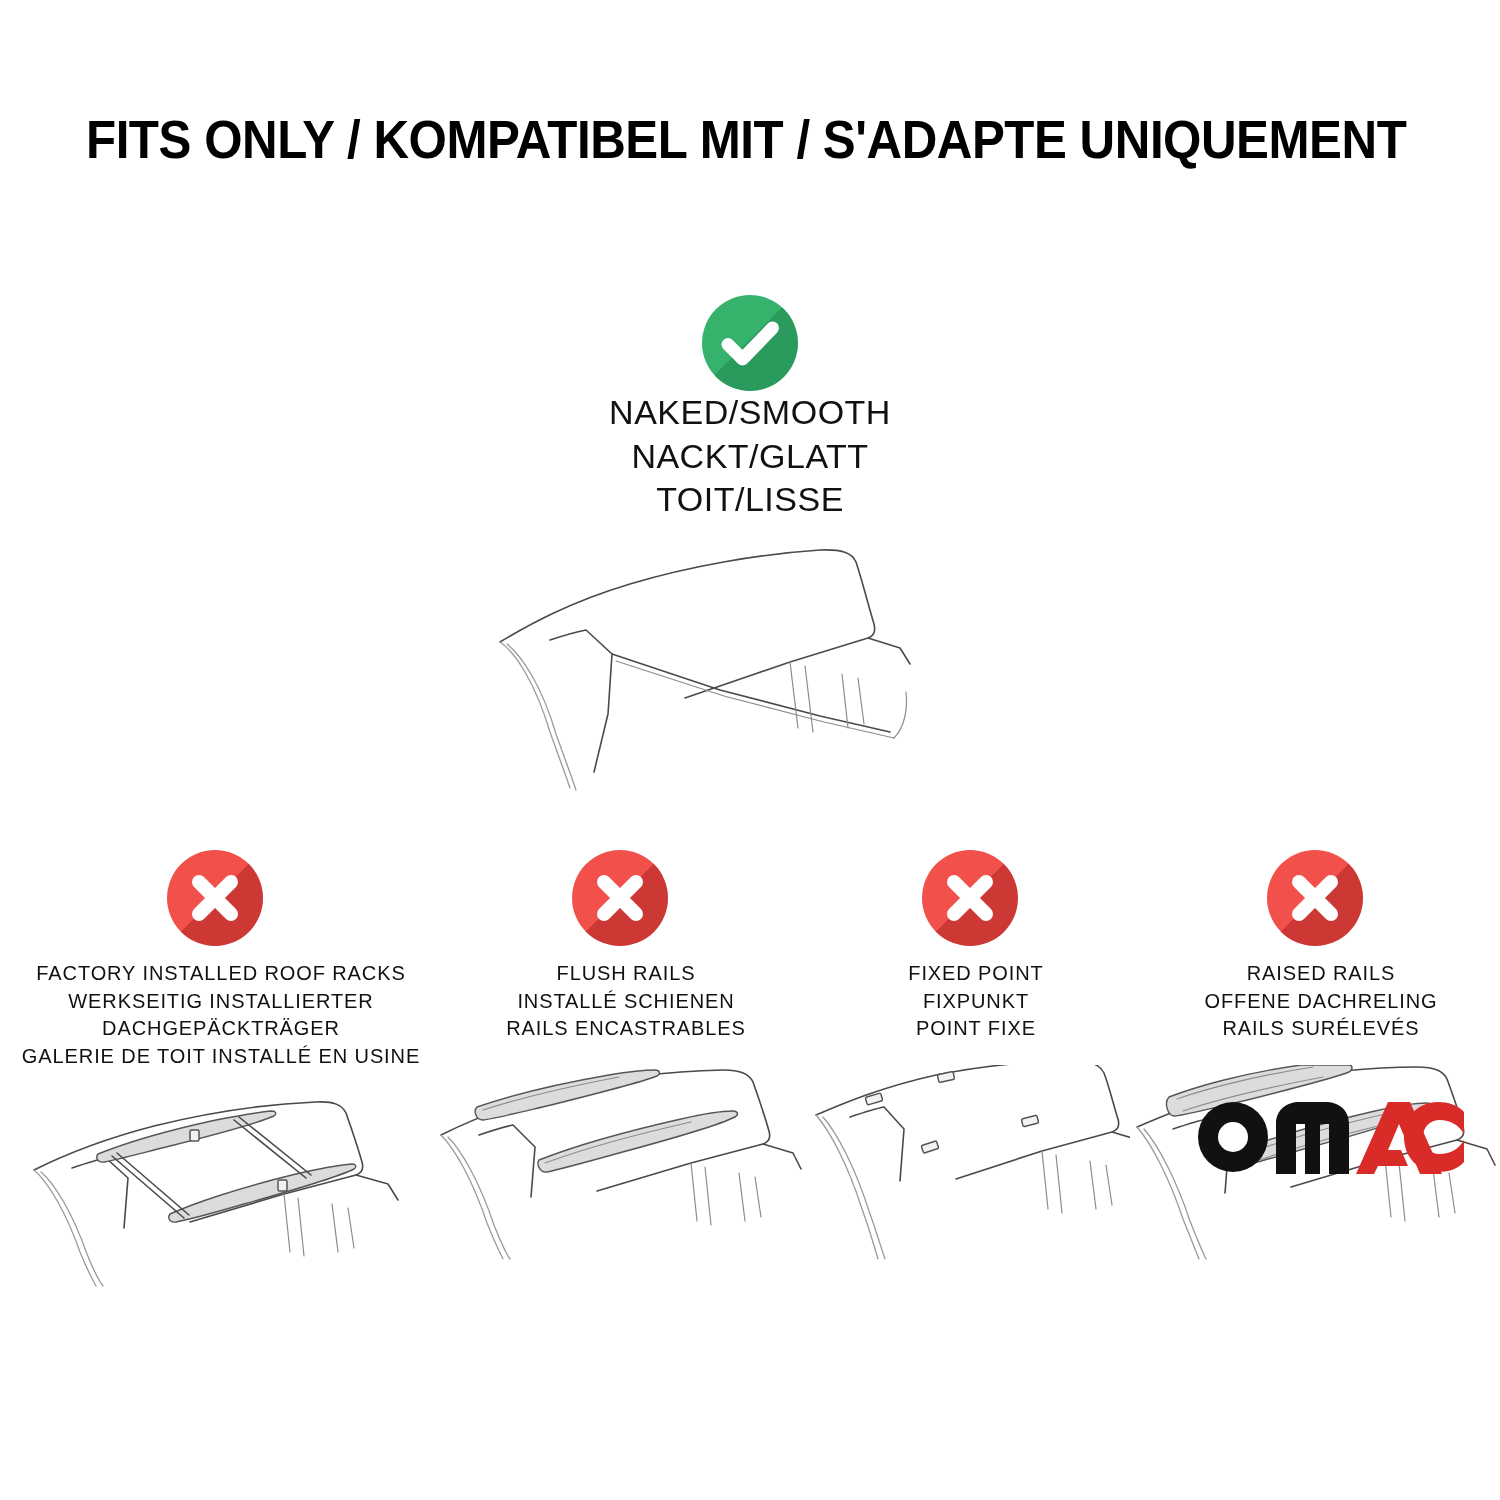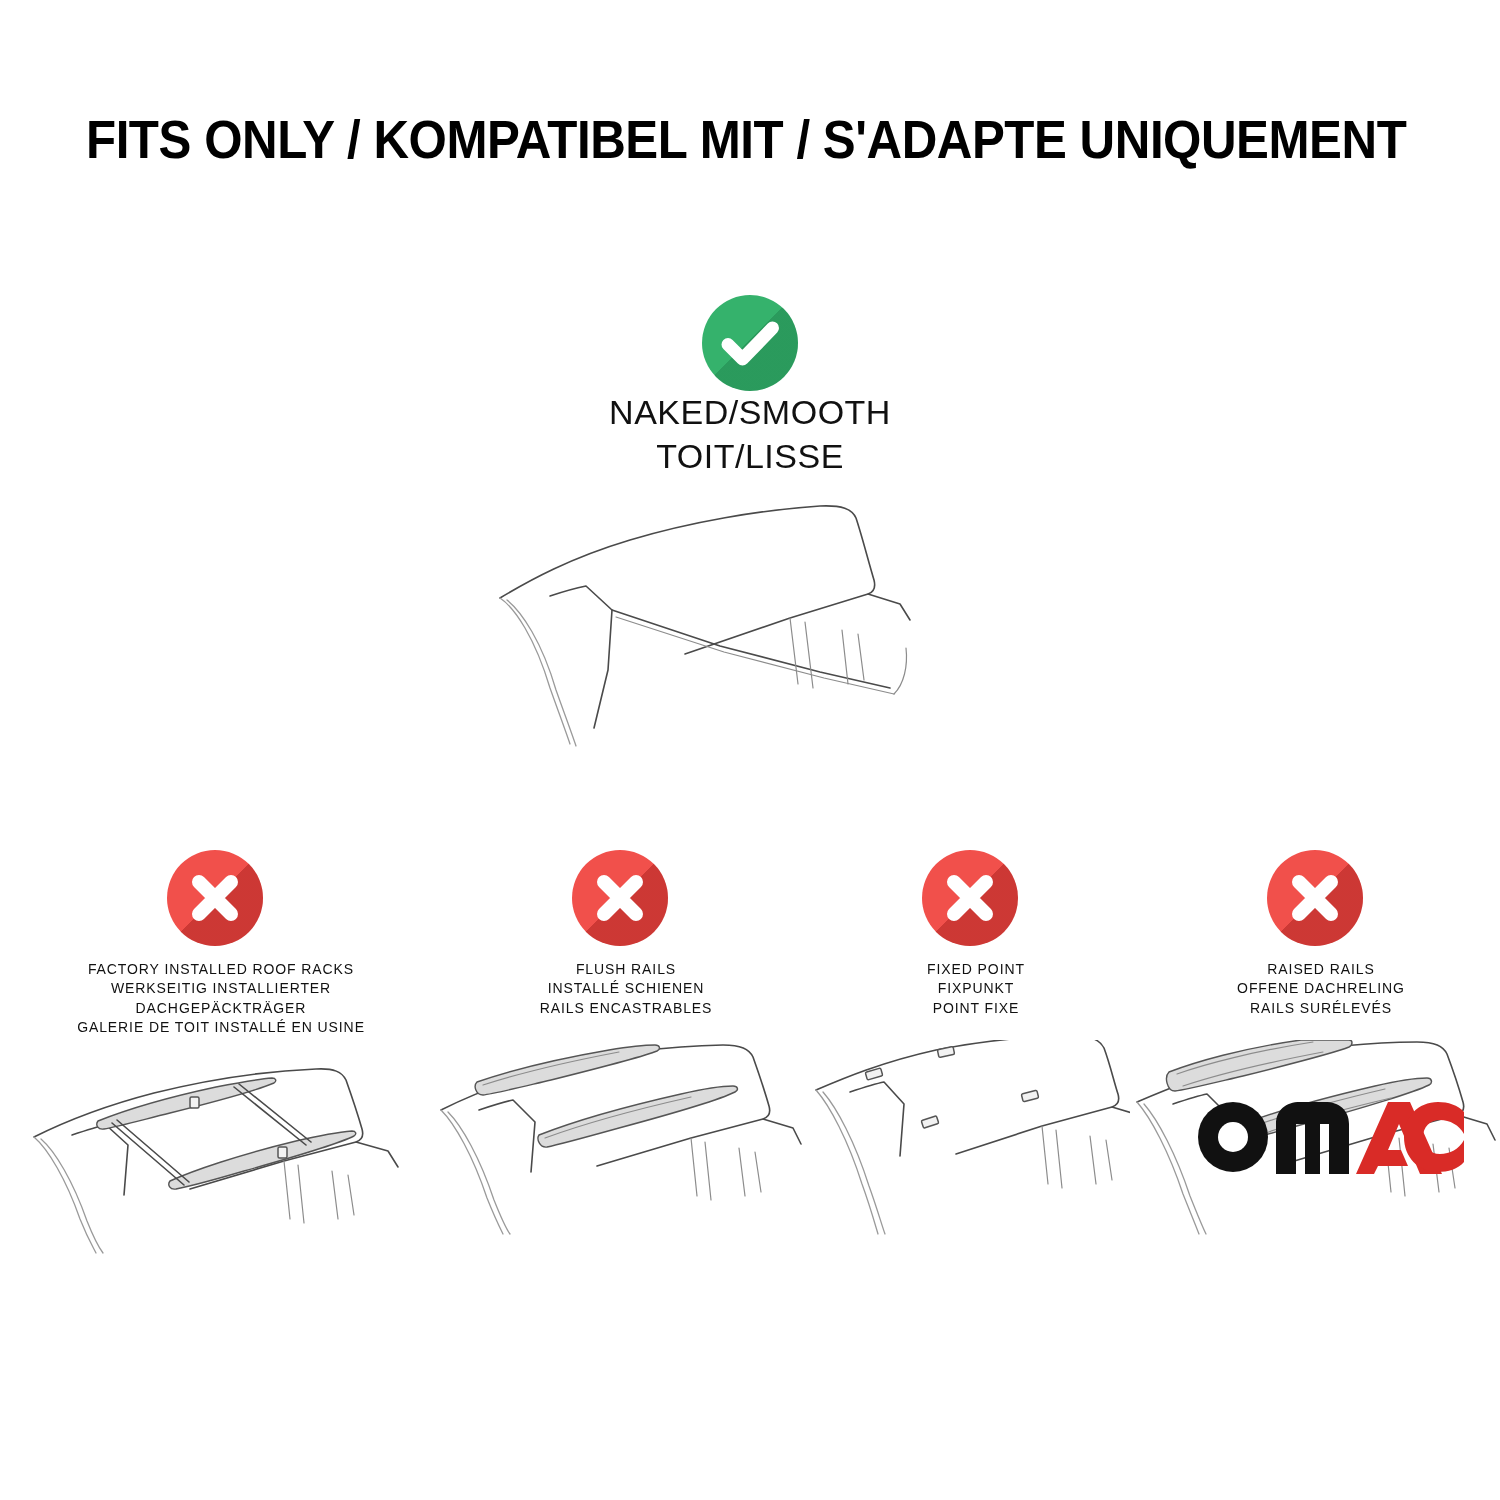--- a/index.html
+++ b/index.html
@@ -86,21 +86,21 @@
     display:flex;
     align-items:flex-start;
   }
   .cell{
     display:flex;
     flex-direction:column;
     align-items:center;
   }
   .cell .badge{margin-bottom:14px;}
   .cell .label{
-    font-size:14px;
+    font-size:20px;
     letter-spacing:0.9px;
     line-height:1.38;
     margin-left:12px;
   }
   .cell .label div{white-space:nowrap;}
   .cell-art{ margin-top:22px; }
 
   .c1{width:430px;}
   .c2{width:380px;}
   .c3{width:370px;}
@@ -138,20 +138,21 @@
 
     <div class="badge ok">
       <div class="shadow"></div>
       <svg viewBox="0 0 96 96">
         <path d="M26 49.5 L40.5 64 L70.5 33" fill="none" stroke="#ffffff" stroke-width="13" stroke-linecap="round" stroke-linejoin="round"></path>
       </svg>
     </div>
 
     <div class="label">
       <div>NAKED/SMOOTH</div>
+      <div>NACKT/GLATT</div>
       <div>TOIT/LISSE</div>
     </div>
 
     <svg class="art hero-art" viewBox="0 0 520 260">
 
       <path d="M10 110 C 40 92, 80 70, 140 52 C 200 34, 270 22, 330 18
                C 352 17, 362 21, 366 30
                C 372 48, 378 72, 384 92
                C 386 100, 384 104, 378 106
                L 300 130 L 195 166"></path>

